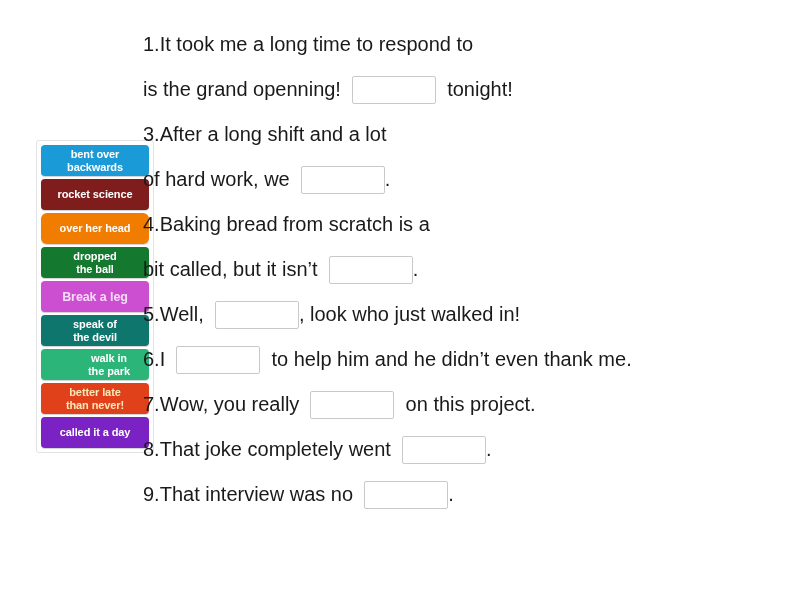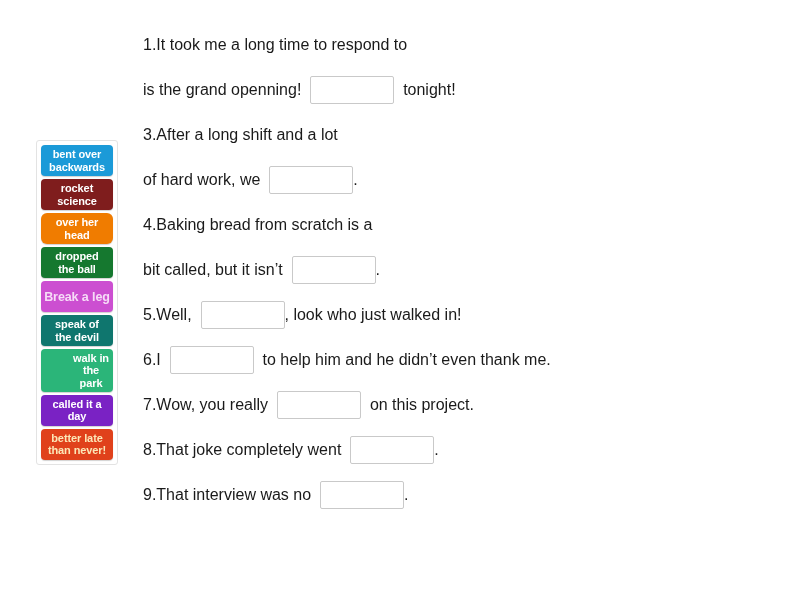--- a/index.html
+++ b/index.html
@@ -15,21 +15,21 @@
     overflow: hidden;
     font-family: "Liberation Sans", "DejaVu Sans", sans-serif;
     -webkit-font-smoothing: antialiased;
   }
 
   
   #word-bank {
     position: absolute;
     left: 36px;
     top: 140px;
-    width: 82px;
+    width: 118px;
     box-sizing: border-box;
     border: 1px solid #e3e3e3;
     border-radius: 3px;
     background: #ffffff;
     padding: 4px 4px 4px 4px;
     display: flex;
     flex-direction: column;
     gap: 3px;
   }
   .bank-tile {
@@ -57,21 +57,21 @@
     font-weight: bold;
   }
 
   
   #exercise {
     position: absolute;
     left: 143px;
     top: 22px;
     width: 645px;
     color: #1a1a1a;
-    font-size: 16px;
+    font-size: 20px;
     line-height: 45px;
   }
   .q-line {
     display: flex;
     align-items: center;
     height: 45px;
     white-space: pre;
   }
   .q-text {
     white-space: pre;
@@ -97,23 +97,23 @@
 backwards</div>
     <div class="bank-tile" style="background: #7f1d1d; color: rgb(255, 255, 255);">rocket science</div>
     <div class="bank-tile" style="background: rgb(240, 124, 0); color: rgb(255, 255, 255); border-radius: 6px;">over her head</div>
     <div class="bank-tile" style="background: rgb(21, 120, 47); color: rgb(255, 255, 255);">dropped
 the ball</div>
     <div class="bank-tile wide-text" style="background: rgb(204, 79, 209); color: rgb(246, 220, 247);">Break a leg</div>
     <div class="bank-tile" style="background: #0f766e; color: rgb(255, 255, 255);">speak of
 the devil</div>
     <div class="bank-tile" style="background: rgb(43, 181, 121); color: rgb(255, 255, 255); padding-left: 30px;">walk in
 the park</div>
-    <div class="bank-tile" style="background: rgb(122, 34, 196); color: rgb(255, 255, 255);">called it a day</div>
     <div class="bank-tile" style="background: rgb(224, 65, 27); color: rgb(252, 232, 184);">better late
 than never!</div>
+    <div class="bank-tile" style="background: rgb(122, 34, 196); color: rgb(255, 255, 255);">called it a day</div>
   </div>
 
 <div id="exercise">
     <div class="q-line"><span class="q-text">1.It took me a long time to respond to</span></div>
     <div class="q-line"><span class="q-text">is the grand openning!  </span><span class="blank"></span><span class="q-text">  tonight!</span></div>
     <div class="q-line"><span class="q-text">3.After a long shift and a lot</span></div>
     <div class="q-line"><span class="q-text">of hard work, we  </span><span class="blank"></span><span class="q-text">.</span></div>
     <div class="q-line"><span class="q-text">4.Baking bread from scratch is a</span></div>
     <div class="q-line"><span class="q-text">bit called, but it isn’t  </span><span class="blank"></span><span class="q-text">.</span></div>
     <div class="q-line"><span class="q-text">5.Well,  </span><span class="blank"></span><span class="q-text">, look who just walked in!</span></div>

